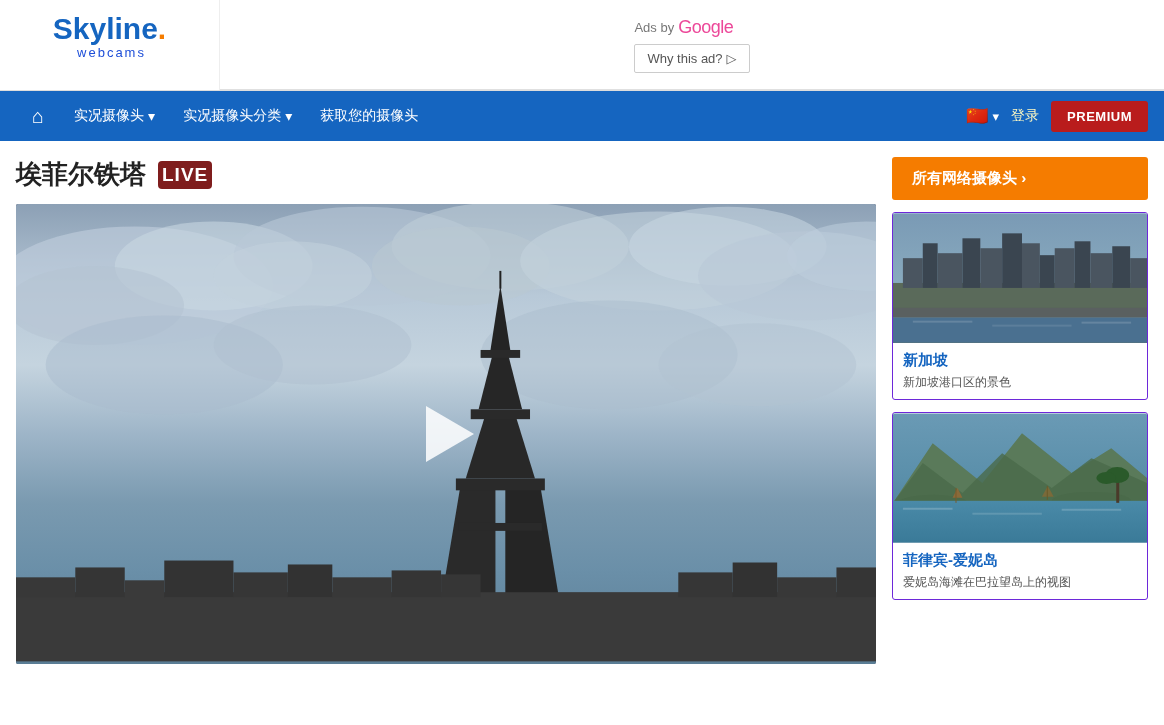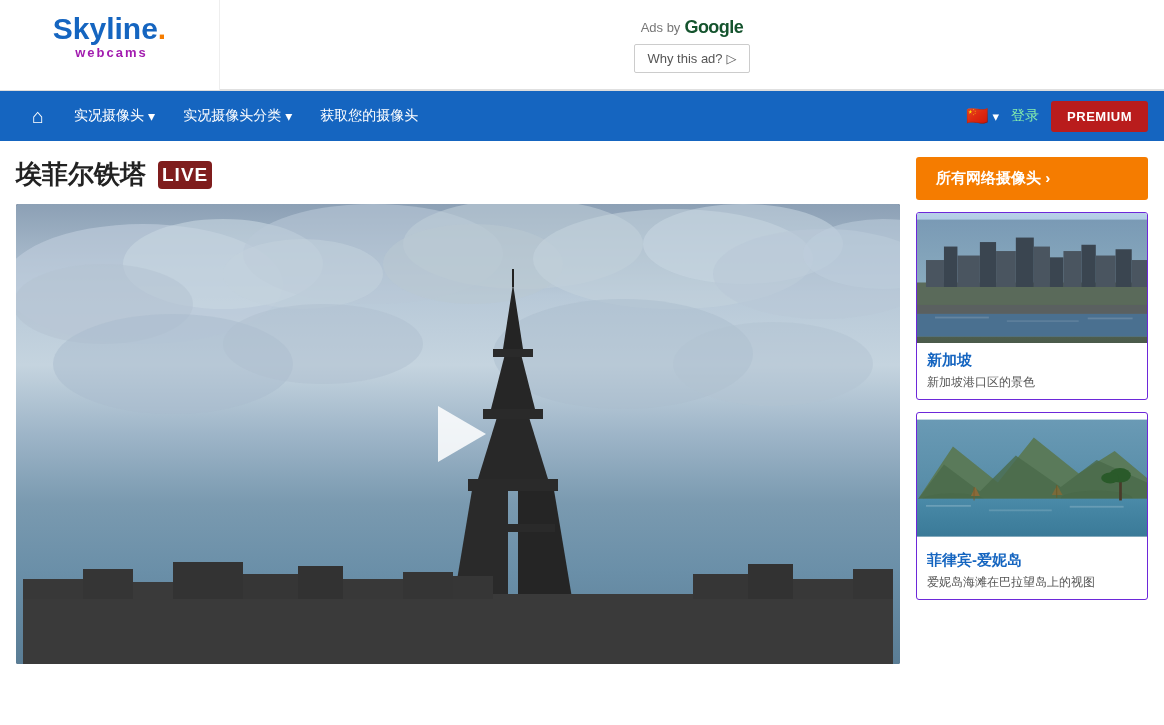--- a/index.html
+++ b/index.html
@@ -76,21 +76,21 @@
     }
     .navbar-lang {
       color: #fff;
       font-size: 13px;
       cursor: pointer;
       display: flex;
       align-items: center;
       gap: 4px;
     }
     .navbar-login {
-      color: #86efac;
+      color: #fef9c3;
       font-size: 14px;
       cursor: pointer;
     }
     .btn-premium {
       background: #b91c1c;
       color: #fff;
       border: none;
       padding: 8px 16px;
       font-size: 13px;
       font-weight: bold;
@@ -99,21 +99,21 @@
       letter-spacing: 0.5px;
     }
 
     
     .main-content {
       display: flex;
       padding: 16px;
       gap: 16px;
     }
     .left-section { flex: 1; }
-    .right-section { width: 232px; flex-shrink: 0; }
+    .right-section { width: 256px; flex-shrink: 0; }
 
     
     .page-title-area {
       display: flex;
       align-items: center;
       gap: 12px;
       margin-bottom: 12px;
     }
     .page-title-text {
       font-size: 26px;
@@ -240,28 +240,28 @@
   </style>
 </head>
 <body>
 
 <div style="display:flex; align-items:stretch; border-bottom:1px solid #ddd;">
 
   <div class="logo-area" style="min-width:220px; border-right:1px solid #eee; flex-direction:column; gap:0;">
     <div style="font-size:30px; font-weight:bold; color:#1565c0; line-height:1.1;">
       <span style="color:#1565c0;">Skyline</span><span style="color:#f57c00;">.</span>
     </div>
-    <div style="font-size:13px; color:#a21caf; letter-spacing:2px; text-transform:lowercase; font-weight:bold; padding-left:4px;">webcams</div>
+    <div style="font-size:13px; color:#1d4ed8; letter-spacing:2px; text-transform:lowercase; font-weight:normal; padding-left:4px;">webcams</div>
   </div>
 
   <div class="ad-bar" style="flex:1;">
-    <div style="display:flex; flex-direction:column; align-items:center; gap:6px;">
+    <div style="display:flex; flex-direction:column; gap:6px;">
       <div style="font-size:13px; color:#777; display:flex; align-items:center; gap:4px;">
         <span>Ads by</span>
-        <span style="font-size:18px; font-weight:bold; color:#14532d; letter-spacing:-0.5px;">Google</span>
+        <span style="font-size:18px; font-weight:normal; color:#ec4899; letter-spacing:-0.5px;">Google</span>
       </div>
       <div class="ad-buttons">
         <button class="btn-why-ad">
           <span>Why this ad?</span>
           <span>▷</span>
         </button>
       </div>
     </div>
   </div>
 </div>

